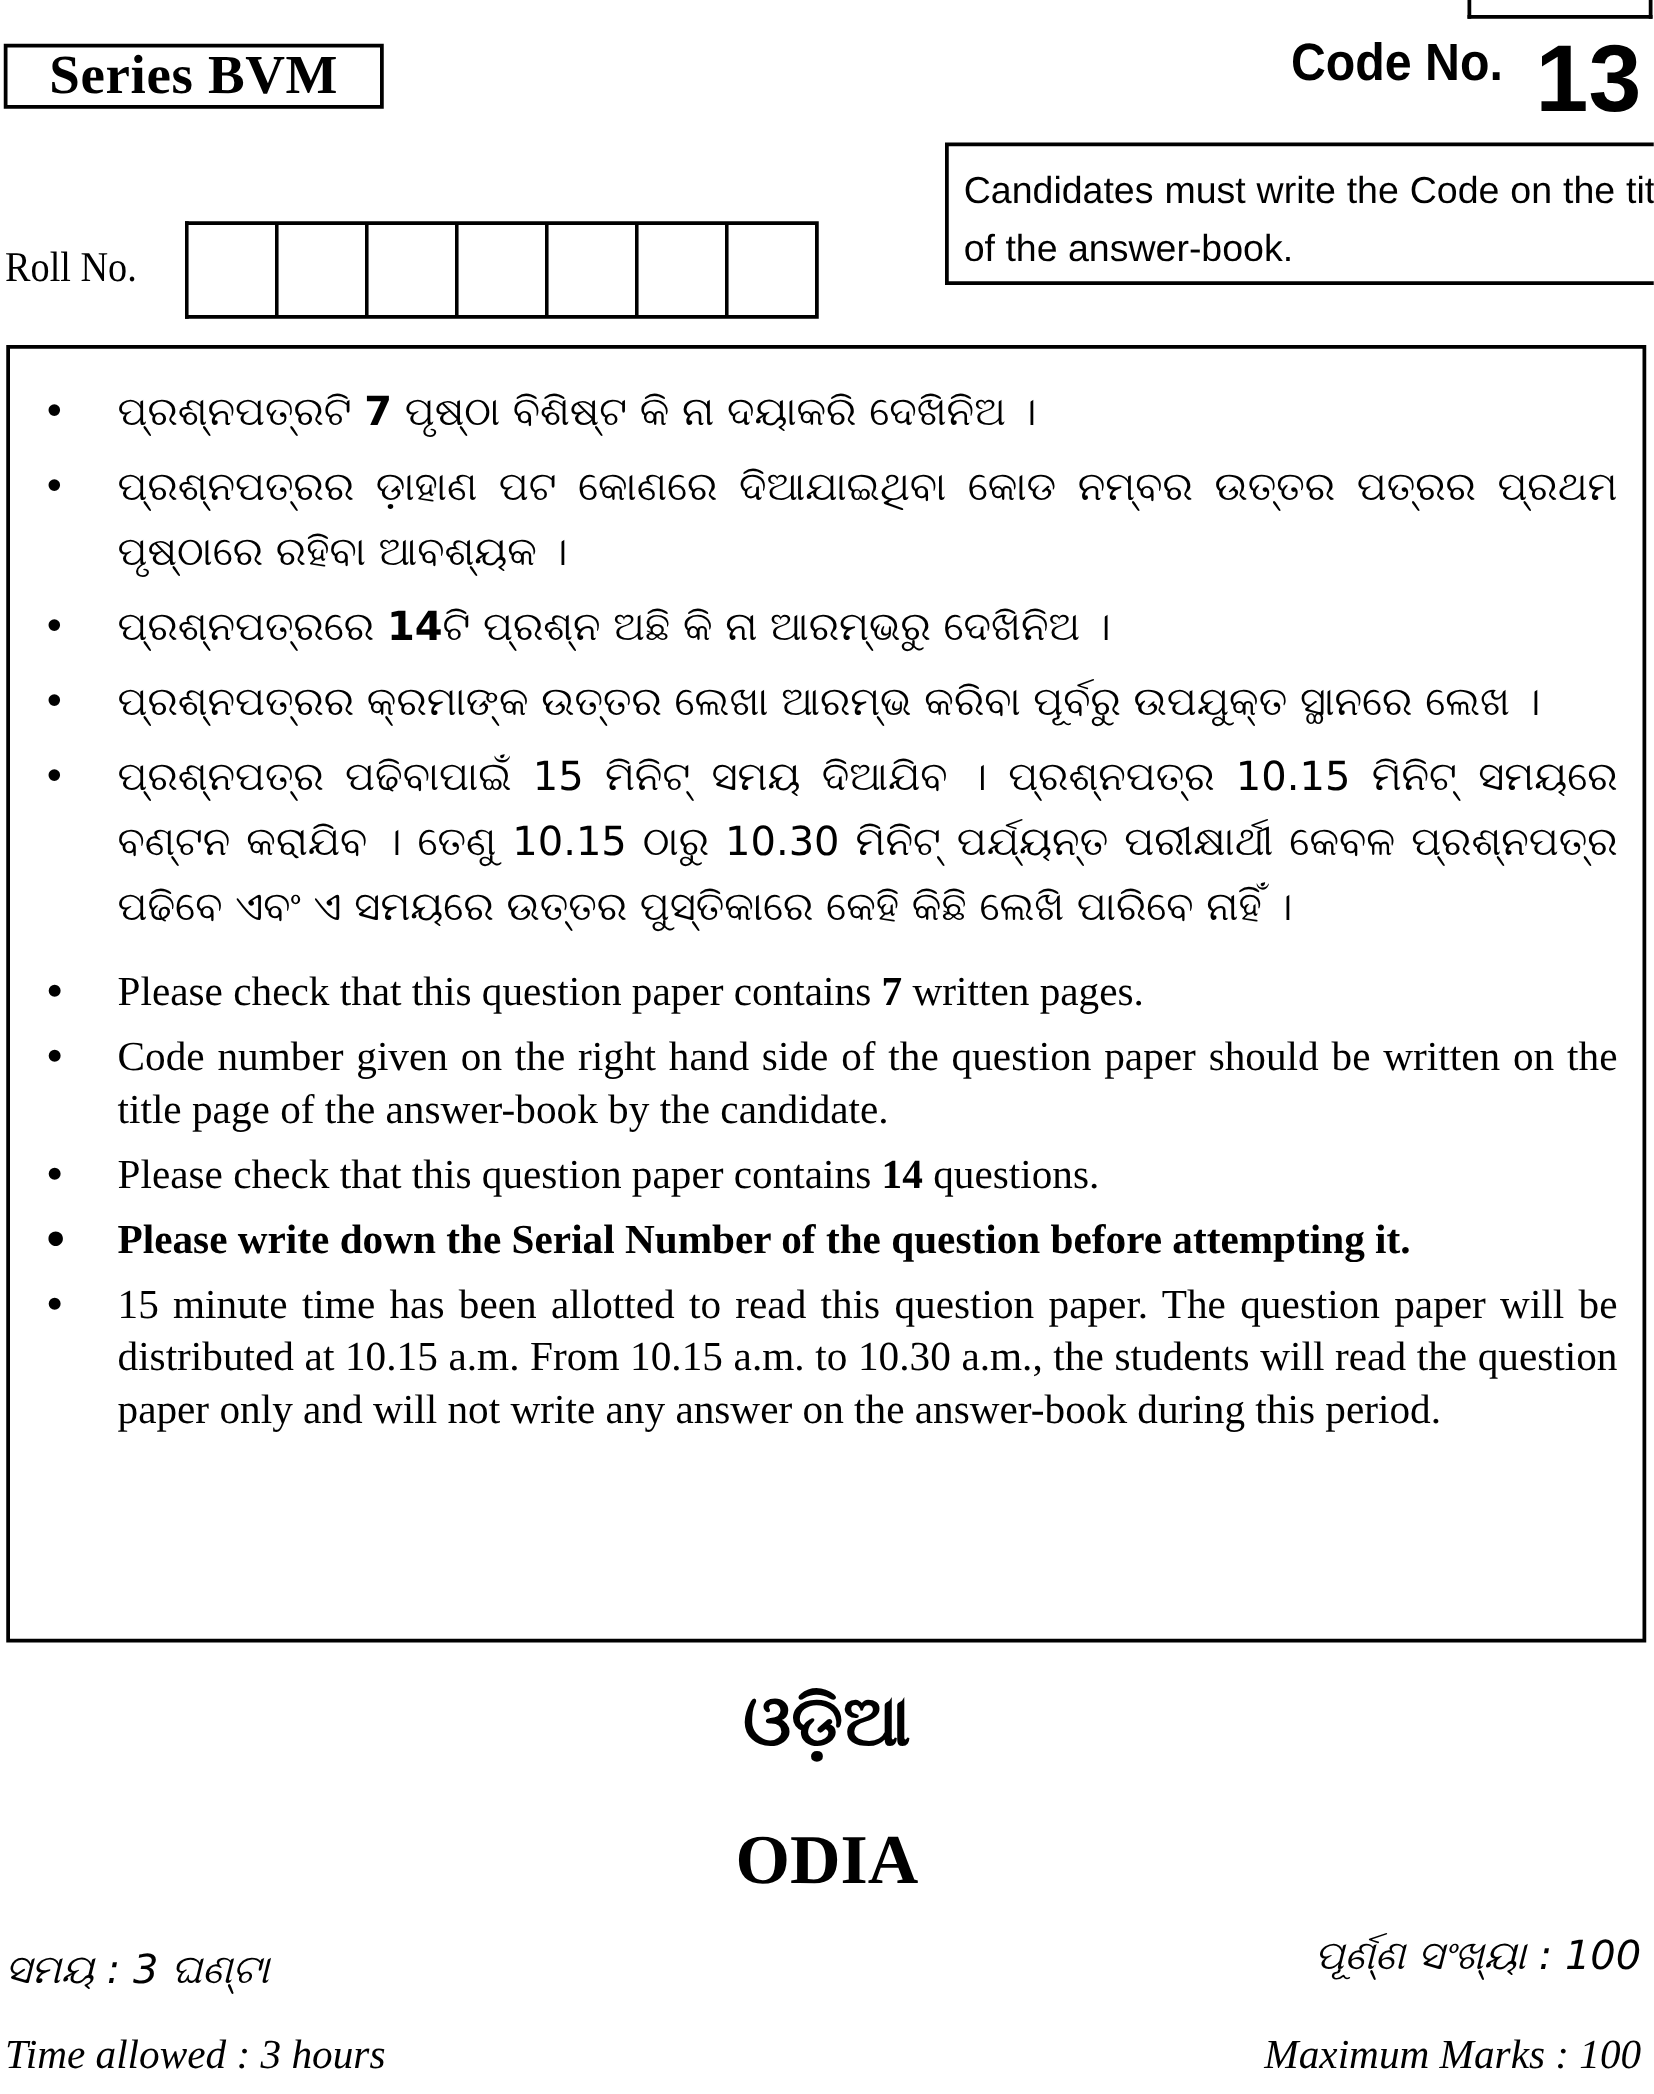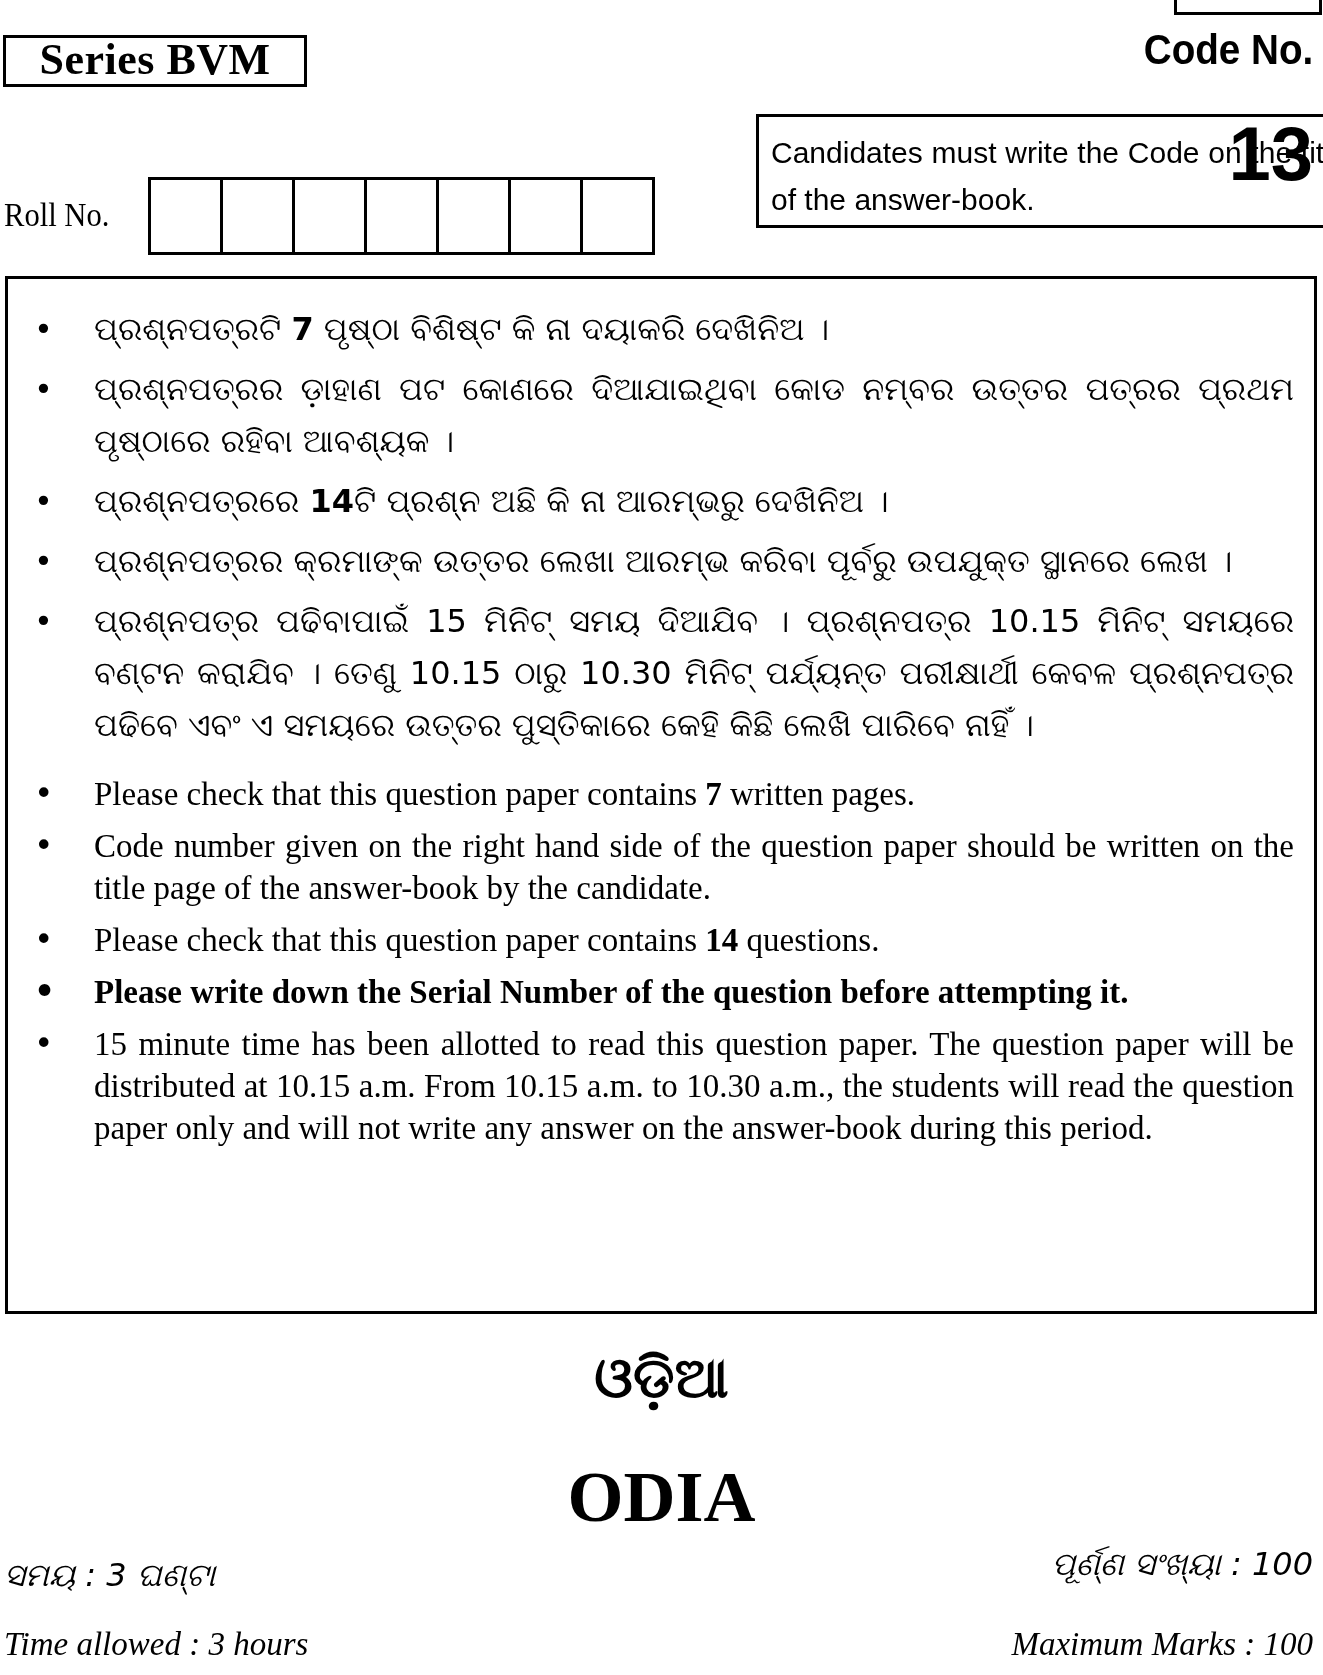--- a/index.html
+++ b/index.html
@@ -3,21 +3,21 @@
   <meta charset="utf-8">
   <style>
     html, body { margin: 0; padding: 0; background: #ffffff; }
     body { width: 1323px; height: 1675px; position: relative; overflow: hidden; color: #000; font-family: "DejaVu Serif", serif; }
 
     .top-corner-box { position: absolute; left: 1174px; top: -4px; width: 142px; height: 16px; border: 3px solid #000; border-top: none; }
 
     .series-box { position: absolute; left: 3px; top: 35px; width: 304px; height: 52px; border: 3px solid #000; box-sizing: border-box; display: flex; align-items: flex-start; justify-content: center; }
     .series-text { font-family: "Liberation Serif", serif; font-weight: bold; font-size: 44px; line-height: 1; letter-spacing: 0.5px; }
 
-    .code-row { position: absolute; right: 10px; top: 26px; display: flex; align-items: flex-end; gap: 42px; flex-direction: column; }
+    .code-row { position: absolute; right: 10px; top: 26px; display: flex; align-items: flex-start; gap: 26px; }
     .code-label { font-family: "Liberation Sans", sans-serif; font-weight: bold; font-size: 42px; transform: scaleX(0.92); transform-origin: right; }
     .code-number { font-family: "Liberation Sans", sans-serif; font-weight: bold; font-size: 76px; line-height: 1; }
 
     .candidate-box { position: absolute; left: 756px; top: 114px; width: 680px; height: 114px; border: 3px solid #000; box-sizing: border-box; padding: 12px 10px 0 12px; }
     .candidate-text { font-family: "Liberation Sans", sans-serif; font-size: 30px; line-height: 47px; text-align: justify; text-align-last: left; }
 
     .roll-label { position: absolute; left: 4px; top: 196px; font-family: "Liberation Serif", serif; font-size: 34px; transform: scaleX(0.9); transform-origin: left; }
     .roll-boxes { position: absolute; left: 148px; top: 177px; display: flex; border: 3px solid #000; border-right: none; }
     .roll-cell { width: 72px; height: 72px; border-right: 3px solid #000; box-sizing: border-box; background: #fff; }
 
@@ -25,21 +25,21 @@
     .instr-list { list-style: none; margin: 0; padding: 0; }
     .instr-item { position: relative; padding-left: 66px; text-align: justify; }
     .instr-item::before { content: "\2022"; position: absolute; left: 6px; top: 0; font-family: "DejaVu Sans", sans-serif; }
     .odia-item { font-family: "DejaVu Sans", sans-serif; font-size: 32px; line-height: 52px; margin-bottom: 8px; }
     .eng-item { font-family: "Liberation Serif", serif; font-size: 33px; line-height: 42px; margin-bottom: 10px; }
     .eng-item.bold { font-weight: bold; }
     .spacer { height: 14px; }
     b { font-weight: bold; }
 
     .subject-odia { position: absolute; left: 0; width: 1323px; top: 1345px; text-align: center; font-family: "DejaVu Sans", sans-serif; font-weight: bold; font-size: 56px; }
-    .subject-eng { position: absolute; left: 0; width: 1323px; top: 1456px; text-align: center; font-family: "Liberation Serif", serif; font-weight: bold; font-size: 72px; }
+    .subject-eng { position: absolute; left: 0; width: 1323px; top: 1456px; text-align: center; font-family: "Liberation Serif", serif; font-weight: bold; font-size: 56px; }
 
     .time-odia { position: absolute; left: 4px; top: 1556px; font-family: "DejaVu Sans", sans-serif; font-style: italic; font-size: 32px; }
     .marks-odia { position: absolute; right: 10px; top: 1545px; font-family: "DejaVu Sans", sans-serif; font-style: italic; font-size: 32px; }
     .time-eng { position: absolute; left: 4px; top: 1626px; font-family: "Liberation Serif", serif; font-style: italic; font-size: 33px; text-align: right; }
     .marks-eng { position: absolute; right: 10px; top: 1626px; font-family: "Liberation Serif", serif; font-style: italic; font-size: 33px; }
   </style>
 </head>
 <body>
 
 <div class="top-corner-box"></div>

